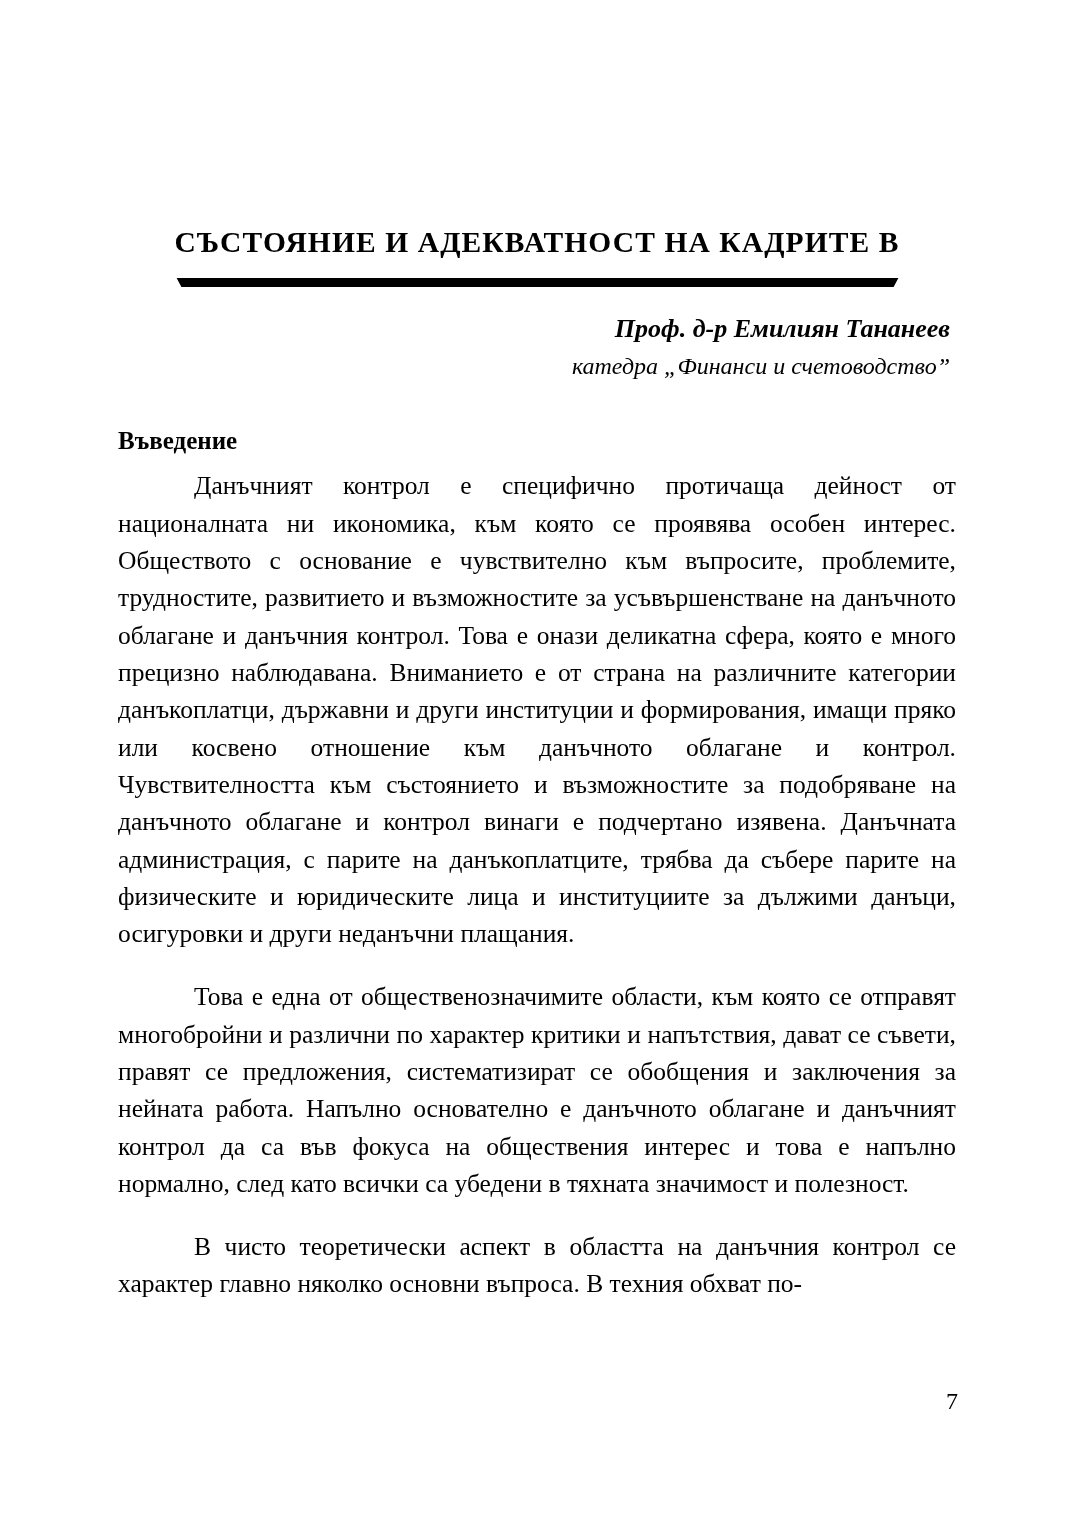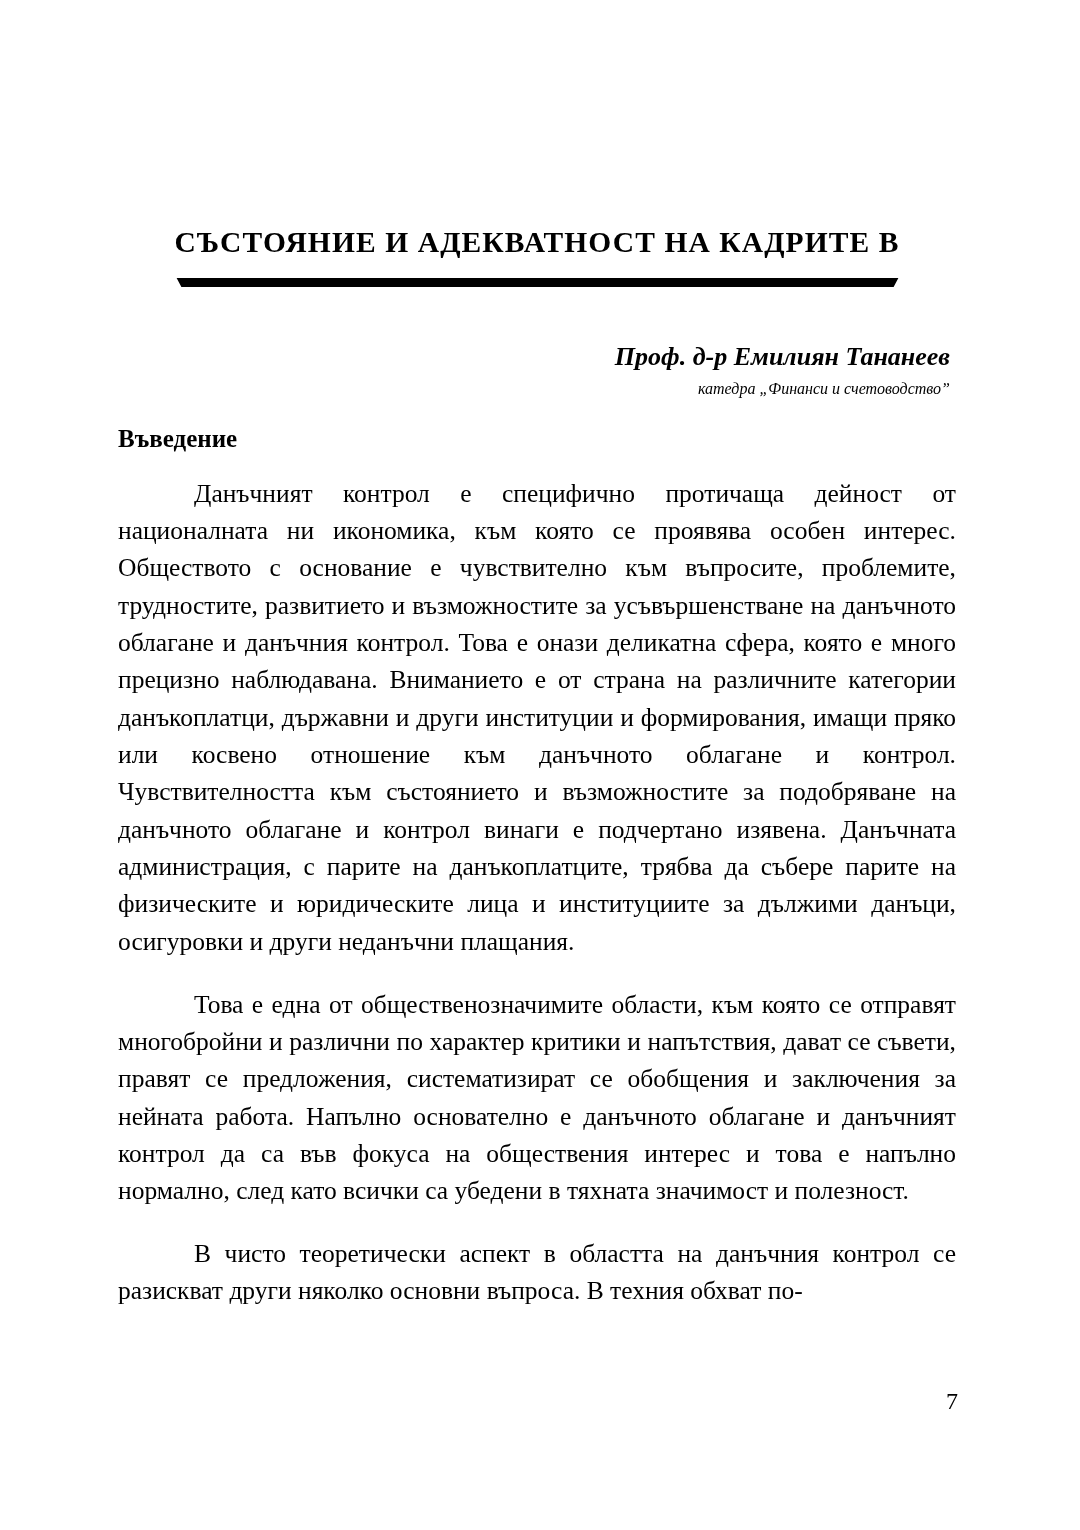--- a/index.html
+++ b/index.html
@@ -68,52 +68,52 @@
     content: "";
     position: absolute;
     right: -3px;
     top: 0px;
     width: 8px;
     height: 9px;
     background: #fff;
     transform: skewX(-28deg);
   }
   .author-block {
-    margin-top: 52px;
+    margin-top: 24px;
     text-align: right;
     padding-right: 6px;
   }
   .author-name {
     font-size: 26px;
     font-weight: bold;
     font-style: italic;
     line-height: 1.35;
   }
   .author-dept {
-    font-size: 16px;
+    font-size: 24px;
     font-style: italic;
     line-height: 1.35;
     margin-top: 4px;
   }
   .section-heading {
-    margin-top: 25px;
+    margin-top: 45px;
     font-size: 25px;
     font-weight: bold;
     text-align: left;
   }
   .para {
     font-size: 25.5px;
     line-height: 1.465;
     text-align: justify;
     text-justify: inter-word;
     text-indent: 76px;
     margin-top: 0;
   }
   .para.first {
-    margin-top: 22px;
+    margin-top: 12px;
   }
   .page-number {
     position: absolute;
     right: 122px;
     top: 1388px;
     font-size: 24px;
     text-align: right;
   }
 </style>
 </head>
@@ -132,18 +132,18 @@
 
     <div class="author-block">
       <div class="author-name">Проф. д-р Емилиян Тананеев</div>
       <div class="author-dept">катедра „Финанси и счетоводство”</div>
     </div>
 
     <div class="section-heading">Въведение</div>
 
     <p class="para first">Данъчният контрол е специфично протичаща дейност от националната ни икономика, към която се проявява особен интерес. Обществото с основание е чувствително към въпросите, проблемите, трудностите, развитието и възможностите за усъвършенстване на данъчното облагане и данъчния контрол. Това е онази деликатна сфера, която е много прецизно наблюдавана. Вниманието е от страна на различните категории данъкоплатци, държавни и други институции и формирования, имащи пряко или косвено отношение към данъчното облагане и контрол. Чувствителността към състоянието и възможностите за подобряване на данъчното облагане и контрол винаги е подчертано изявена. Данъчната администрация, с парите на данъкоплатците, трябва да събере парите на физическите и юридическите лица и институциите за дължими данъци, осигуровки и други неданъчни плащания.</p>
     <p class="para">Това е една от общественозначимите области, към която се отправят многобройни и различни по характер критики и напътствия, дават се съвети, правят се предложения, систематизират се обобщения и заключения за нейната работа. Напълно основателно е данъчното облагане и данъчният контрол да са във фокуса на обществения интерес и това е напълно нормално, след като всички са убедени в тяхната значимост и полезност.</p>
-    <p class="para">В чисто теоретически аспект в областта на данъчния контрол се разискват други няколко основни въпроса. В техния обхват по-</p>
+    <p class="para">В чисто теоретически аспект в областта на данъчния контрол се характер главно няколко основни въпроса. В техния обхват по-</p>
 
   </div>
 
   <div class="page-number">7</div>
 </div>
 
 </body></html>

